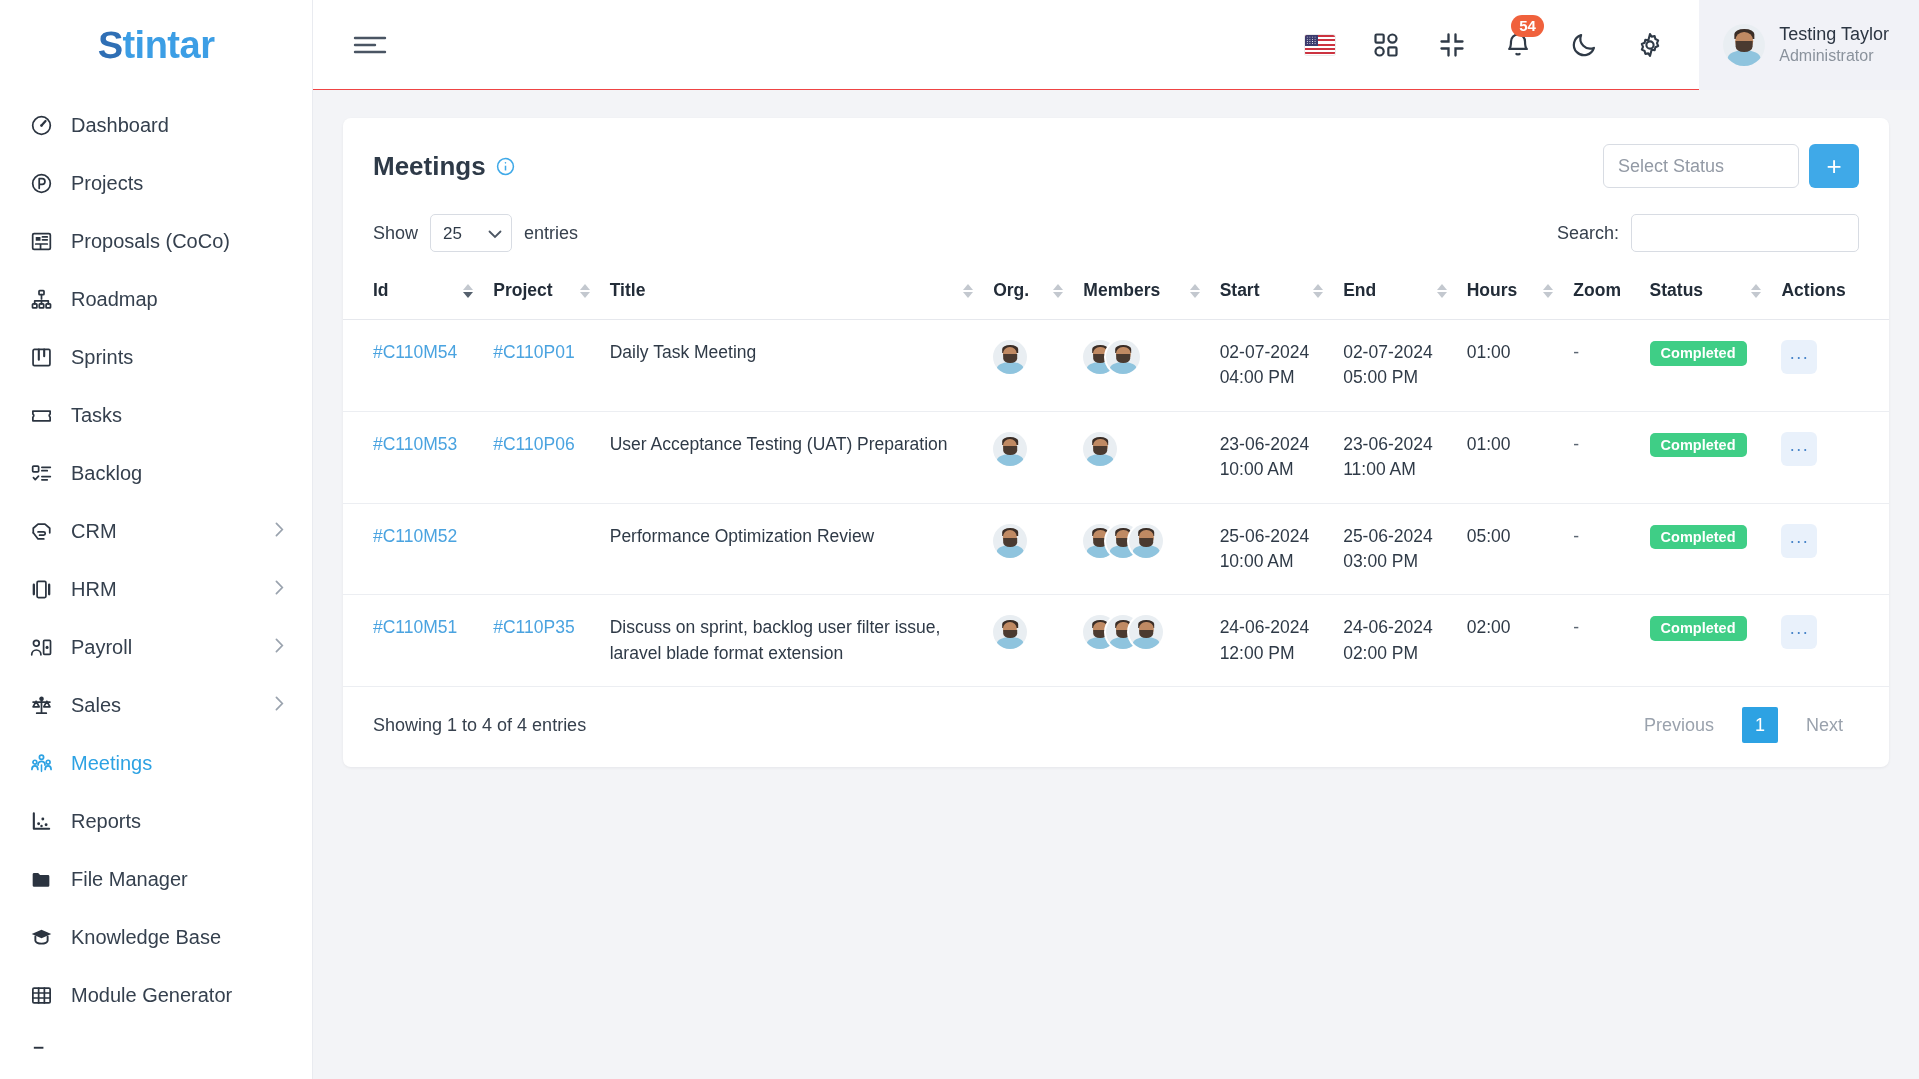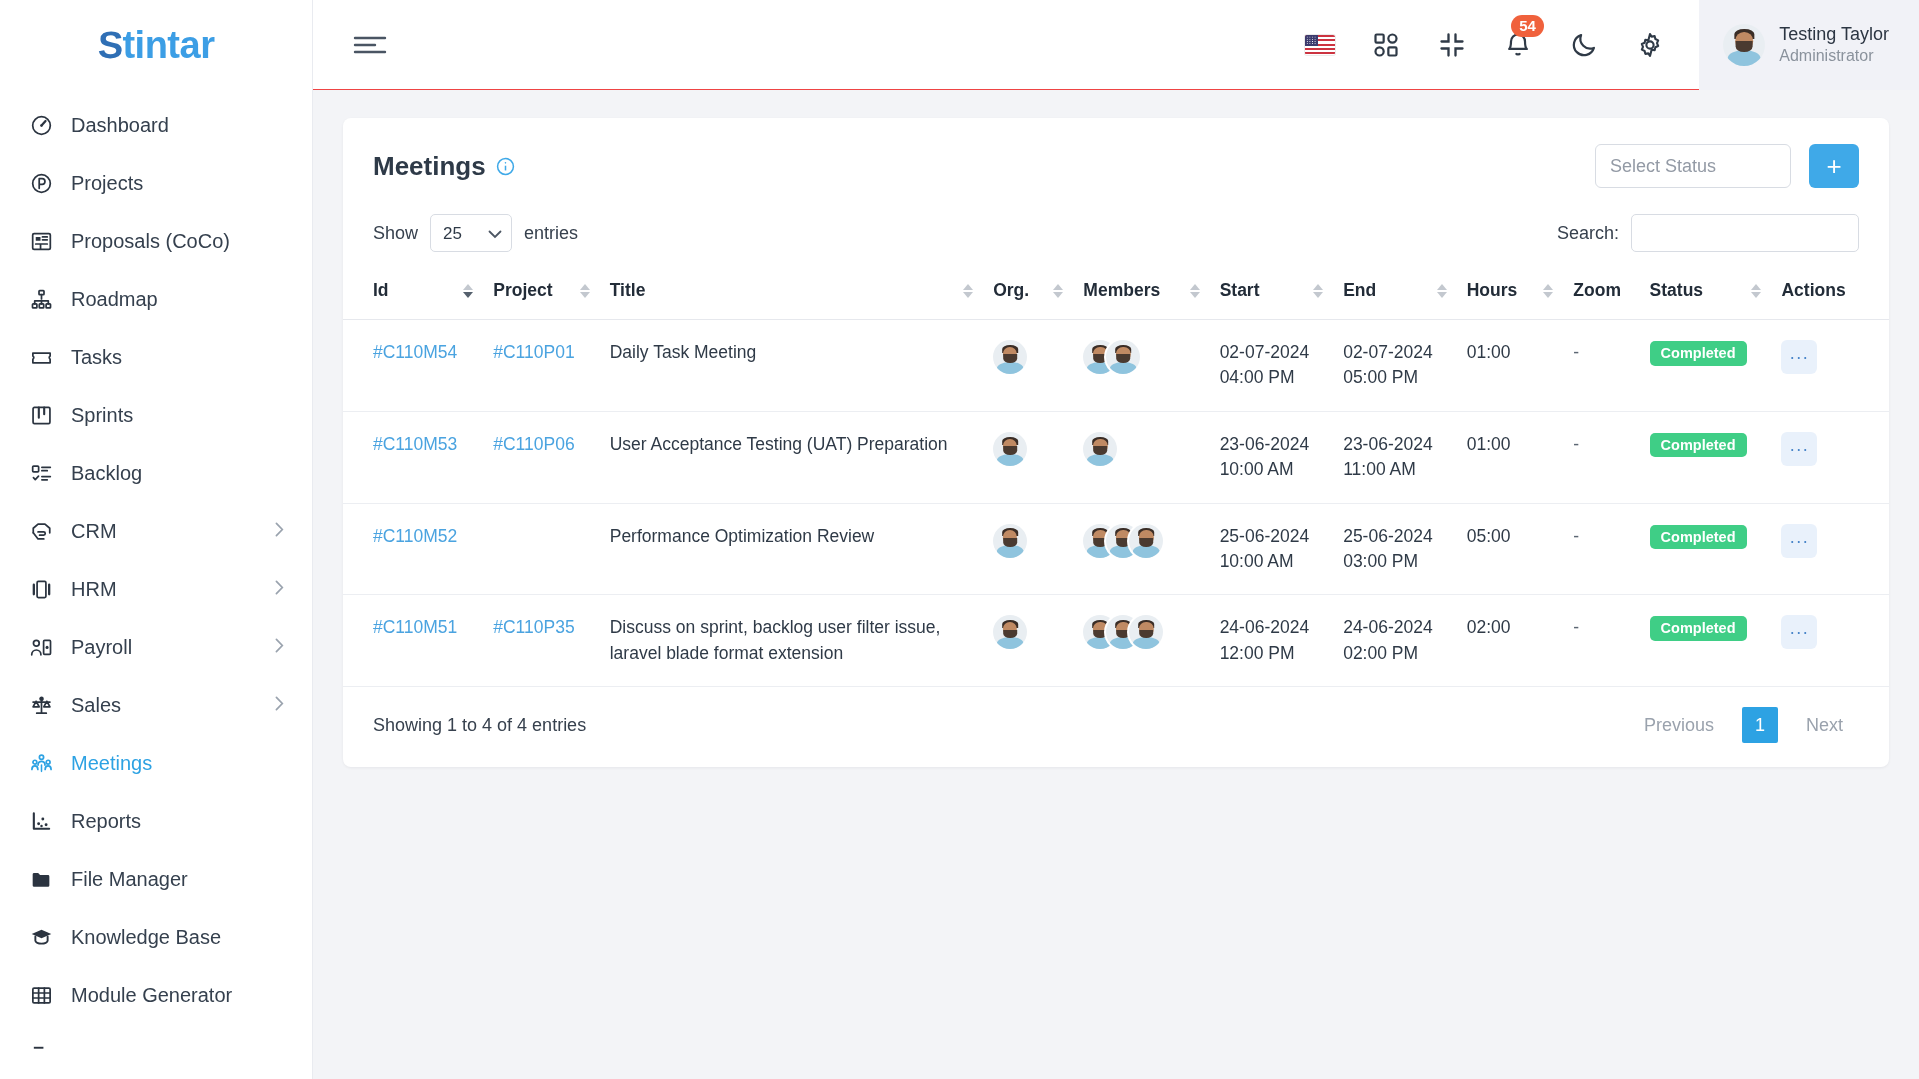--- a/index.html
+++ b/index.html
@@ -89,21 +89,21 @@
   
   .content { flex:1 1 auto; padding: 28px 30px 0 30px; overflow:hidden; }
   .card { background:#fff; border-radius:8px; box-shadow: 0 1px 3px rgba(16,24,40,.06); }
   .card-head {
     display:flex; align-items:center; justify-content:space-between;
     padding: 26px 30px 18px 30px;
   }
   .card-title { font-size: 26px; color:#2e3a48; display:flex; align-items:center; gap:10px; }
   .info-ico { color:#3fa9e8; display:flex; }
   .info-ico svg { width:19px; height:19px; display:block; }
-  .head-right { display:flex; align-items:center; gap:18px; }
+  .head-right { display:flex; align-items:center; gap:10px; }
   .select-status {
     width: 196px; height: 44px; border:1px solid #d8dce3; border-radius:6px;
     display:flex; align-items:center; padding: 0 14px; color:#939aa5; font-size:18px;
     background:#fff; cursor:pointer;
   }
   .add-btn {
     width: 50px; height: 44px; background:#3fa9e8; border-radius:6px; color:#fff;
     display:flex; align-items:center; justify-content:center; font-size:26px; line-height:1; cursor:pointer; border:none;
   }
 
@@ -215,33 +215,33 @@
               <rect x="9.7" y="16.6" width="4.6" height="4.2" rx=".7"></rect>
               <rect x="16.8" y="16.6" width="4.6" height="4.2" rx=".7"></rect>
               <path d="M12 7v4.4M4.9 16.6v-3.1h14.2v3.1M12 13.5v3.1"></path>
             </svg>
           </span>
           <span class="nav-label">Roadmap</span>
         </div>
         <div class="nav-item">
           <span class="ico">
             <svg viewBox="0 0 24 24" fill="none" stroke="currentColor" stroke-width="1.8" stroke-linecap="round" stroke-linejoin="round">
-              <path d="M3 7.4h18v3a2 2 0 0 0 0 3.4v3.8H3v-3.8a2 2 0 0 0 0-3.4z"></path>
-            </svg>
-          </span>
-          <span class="nav-label">Tasks</span>
-        </div>
-        <div class="nav-item">
-          <span class="ico">
-            <svg viewBox="0 0 24 24" fill="none" stroke="currentColor" stroke-width="1.8" stroke-linecap="round" stroke-linejoin="round">
               <rect x="3.2" y="3.6" width="17.6" height="16.8" rx="1.4"></rect>
               <path d="M9.2 3.6v10.8M14.8 3.6v7" stroke-width="2.2"></path>
             </svg>
           </span>
           <span class="nav-label">Sprints</span>
+        </div>
+        <div class="nav-item">
+          <span class="ico">
+            <svg viewBox="0 0 24 24" fill="none" stroke="currentColor" stroke-width="1.8" stroke-linecap="round" stroke-linejoin="round">
+              <path d="M3 7.4h18v3a2 2 0 0 0 0 3.4v3.8H3v-3.8a2 2 0 0 0 0-3.4z"></path>
+            </svg>
+          </span>
+          <span class="nav-label">Tasks</span>
         </div>
         <div class="nav-item">
           <span class="ico">
             <svg viewBox="0 0 24 24" fill="none" stroke="currentColor" stroke-width="1.8" stroke-linecap="round" stroke-linejoin="round">
               <rect x="2.8" y="4.2" width="6.2" height="6.2" rx="1"></rect>
               <path d="M3.6 16.3l1.9 2 3.4-3.6"></path>
               <path d="M12.4 5.6h8.8M12.4 9h5.6M12.4 15.2h8.8M12.4 18.6h5.6"></path>
             </svg>
           </span>
           <span class="nav-label">Backlog</span>

